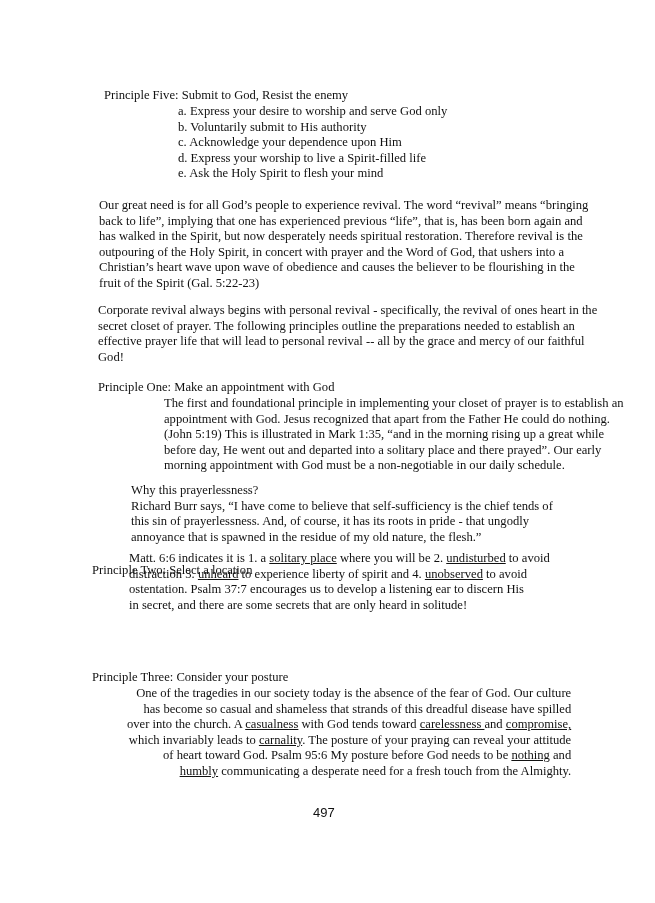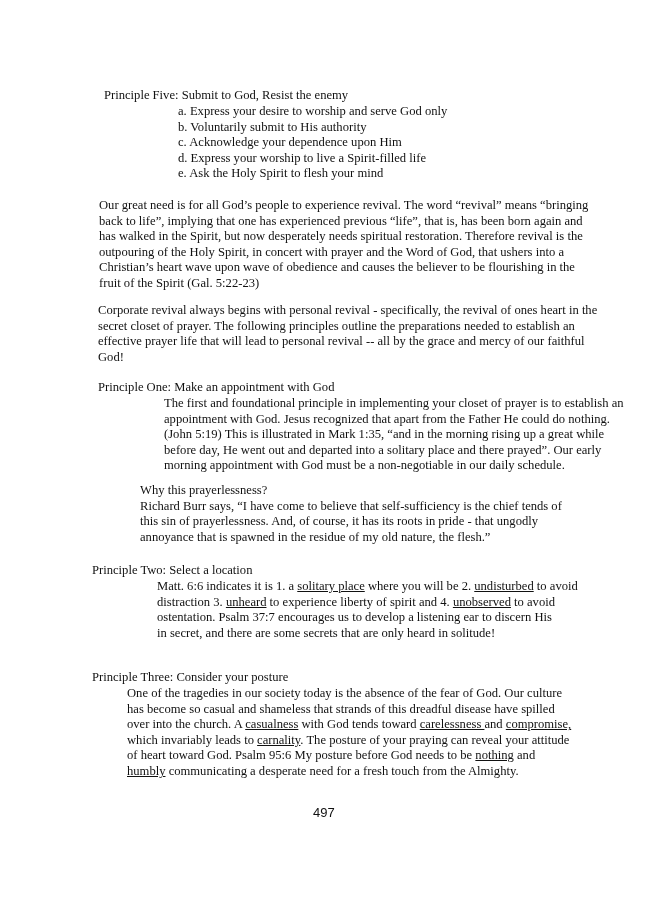--- a/index.html
+++ b/index.html
@@ -42,37 +42,37 @@
   </div>
 
   <div class="blk" style="left:98px; top:380px;">Principle One:  Make an appointment with God</div>
   <div class="blk" style="left:132px; top:396px;margin-left:32px;">
     <span class="line">The first and foundational principle in implementing your closet of prayer is to establish an</span>
     <span class="line">appointment with God.  Jesus recognized that apart from the Father He could do nothing.</span>
     <span class="line">(John 5:19)  This is illustrated in Mark 1:35, “and in the morning rising up a great while</span>
     <span class="line">before day, He went out and departed into a solitary place and there prayed”.  Our early</span>
     <span class="line">morning appointment with God must be a non-negotiable in our daily schedule.</span>
   </div>
-  <div class="blk" style="left:131px; top:483px;margin-left:9px;">
+  <div class="blk" style="left:131px; top:483px;">
     <span class="line">Why this prayerlessness?</span>
     <span class="line">Richard Burr says,  “I have come to believe that self-sufficiency is the chief tends of</span>
     <span class="line">this sin of prayerlessness.  And, of course, it has its roots in pride - that ungodly</span>
     <span class="line">annoyance that is spawned in the residue of my old nature, the flesh.”</span>
   </div>
 
   <div class="blk" style="left:92px; top:563px;">Principle Two:  Select a location</div>
-  <div class="blk" style="left:129px; top:579px;margin-left:28px;">
+  <div class="blk" style="left:129px; top:551px;">
     <span class="line"><span>Matt. 6:6 indicates it is 1. a </span><u>solitary place</u><span> where you will be 2. </span><u>undisturbed</u><span> to avoid</span></span>
     <span class="line"><span>distraction 3. </span><u>unheard</u><span> to experience liberty of spirit and  4. </span><u>unobserved</u><span> to avoid</span></span>
     <span class="line">ostentation.  Psalm 37:7 encourages us to develop a listening ear to discern His</span>
     <span class="line">in secret, and there are some secrets that are only heard in solitude!</span>
   </div>
 
   <div class="blk" style="left:92px; top:670px;">Principle Three:  Consider your posture</div>
-  <div class="blk" style="left:127px; top:686px;">
+  <div class="blk" style="left:127px; top:686px;text-align:right;">
     <span class="line">One of the tragedies in our society today is the absence of the fear of God.  Our culture</span>
     <span class="line">has become so casual and shameless that strands of this dreadful disease have spilled</span>
     <span class="line"><span>over into the church.  A </span><u>casualness</u><span> with God tends toward </span><u>carelessness </u><span>and </span><u>compromise,</u></span>
     <span class="line"><span>which invariably leads to </span><u>carnality</u><span>.   The posture of your praying can reveal your attitude</span></span>
     <span class="line"><span>of heart toward God.  Psalm 95:6  My posture before God needs to be </span><u>nothing</u><span> and</span></span>
     <span class="line"><u>humbly</u><span> communicating a desperate need for a fresh touch from the Almighty.</span></span>
   </div>
 
   <div class="pagenum">497</div>
 </div>

